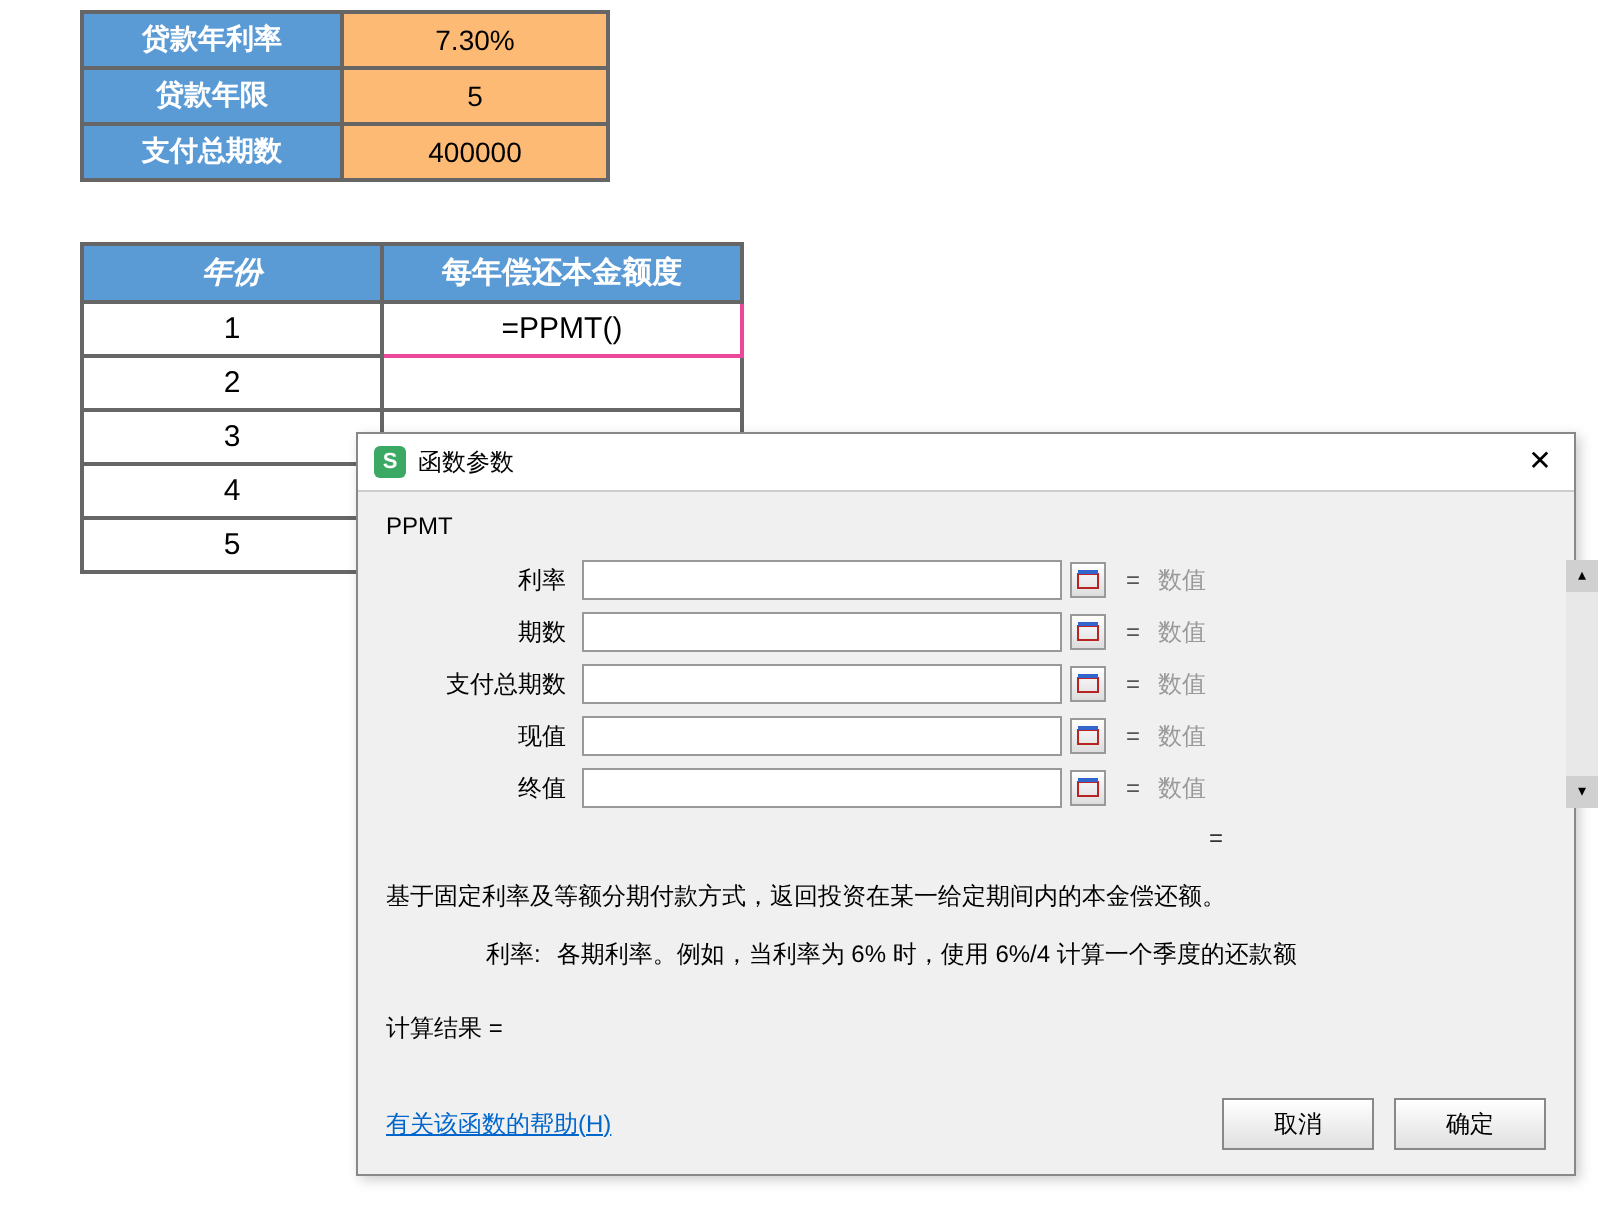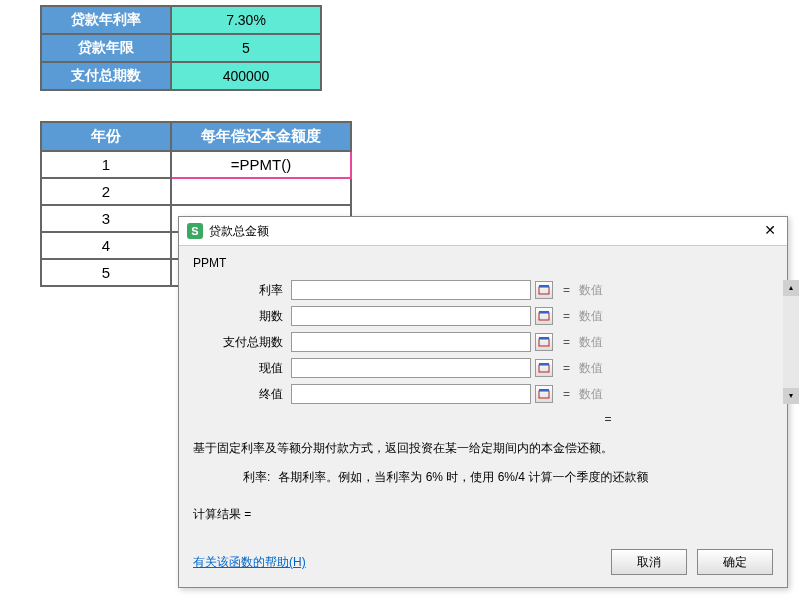--- a/index.html
+++ b/index.html
@@ -3,26 +3,26 @@
   <meta charset="utf-8">
   <style>
     * { box-sizing: border-box; margin: 0; padding: 0; }
     body { font-family: "Microsoft YaHei", Arial, sans-serif; font-size: 13px; background: #fff; width: 810px; height: 604px; position: relative; }
     
     .main-area { padding: 5px 0 0 40px; }
     
     table.params { border-collapse: collapse; }
     table.params td { border: 2px solid #666; text-align: center; padding: 4px 8px; font-size: 14px; }
     table.params td.label { background: #5B9BD5; color: #fff; font-weight: bold; width: 130px; }
-    table.params td.value { width: 150px; background: #5eead4; }
+    table.params td.value { width: 133px; background: #fdba74; }
     
     table.year { border-collapse: collapse; margin-top: 30px; }
     table.year td, table.year th { border: 2px solid #666; text-align: center; padding: 4px 10px; font-size: 15px; }
     table.year th { background: #5B9BD5; color: #fff; font-weight: bold; }
-    table.year th.c1 { width: 130px; }
+    table.year th.c1 { width: 150px; font-style: italic; }
     table.year th.c2 { width: 180px; }
     table.year td.formula-cell { border: 2px solid #ec4899; background: #fff; font-family: Arial; }
     
     .dialog { position: absolute; left: 178px; top: 216px; width: 610px; background: #F0F0F0; border: 1px solid #888; box-shadow: 2px 2px 6px rgba(0,0,0,0.2); }
     .dialog-title { background: #fff; border-bottom: 1px solid #ccc; padding: 5px 8px; font-size: 12px; display: flex; align-items: center; }
     .dialog-title .logo { width: 16px; height: 16px; background: #3BA864; color: #fff; border-radius: 3px; text-align: center; line-height: 16px; font-size: 11px; font-weight: bold; margin-right: 6px; }
     .dialog-title .title-text { flex: 1; }
     .dialog-title .close { width: 18px; height: 18px; text-align: center; cursor: pointer; font-size: 14px; }
     
     .dialog-body { padding: 10px 14px 10px 14px; }
@@ -98,21 +98,21 @@
       <td>5</td>
       <td></td>
     </tr>
   </tbody>
     </table>
 </div>
 
 <div class="dialog">
   <div class="dialog-title">
     <span class="logo">S</span>
-    <span class="title-text">贷款总金额</span>
+    <span class="title-text">函数参数</span>
     <span class="close">✕</span>
   </div>
   <div class="dialog-body">
     <div class="func-name">PPMT</div>
     <div class="param-rows" id="param-rows">
       <div class="param-row">
           <span class="param-label">利率</span>
           <input class="param-input" value="" style="">
           <span class="select-btn">
             <svg viewBox="0 0 12 12">

